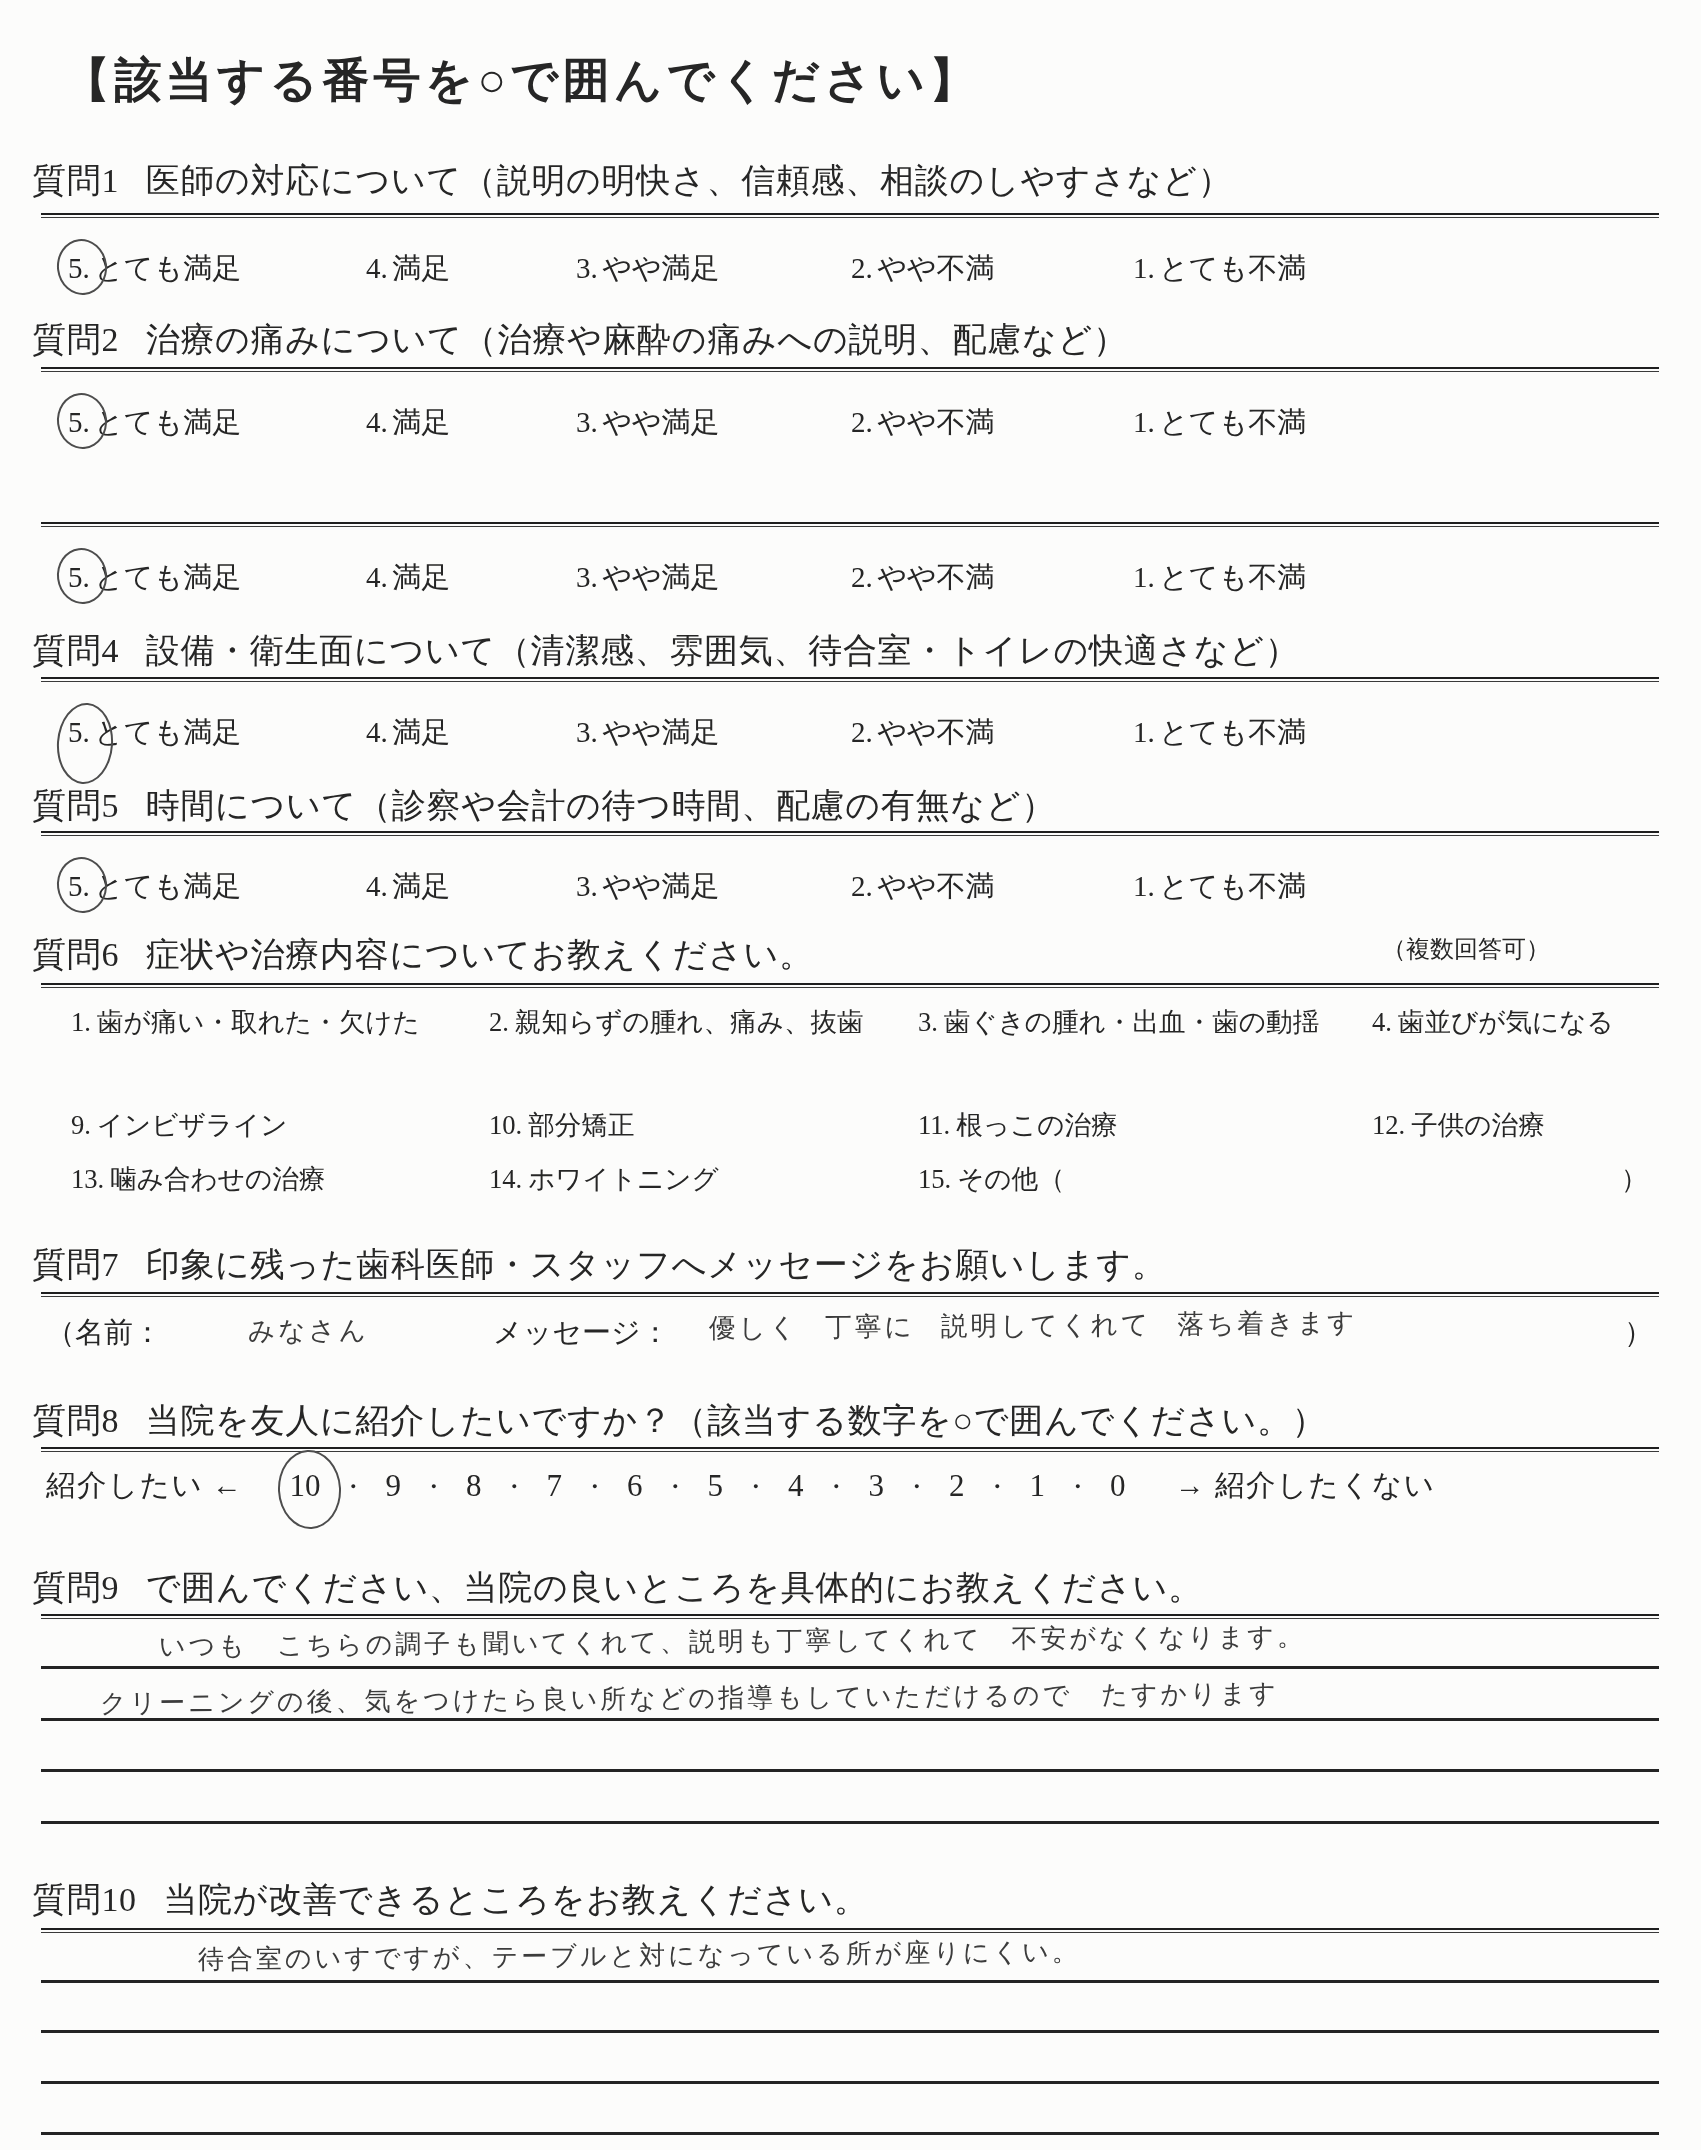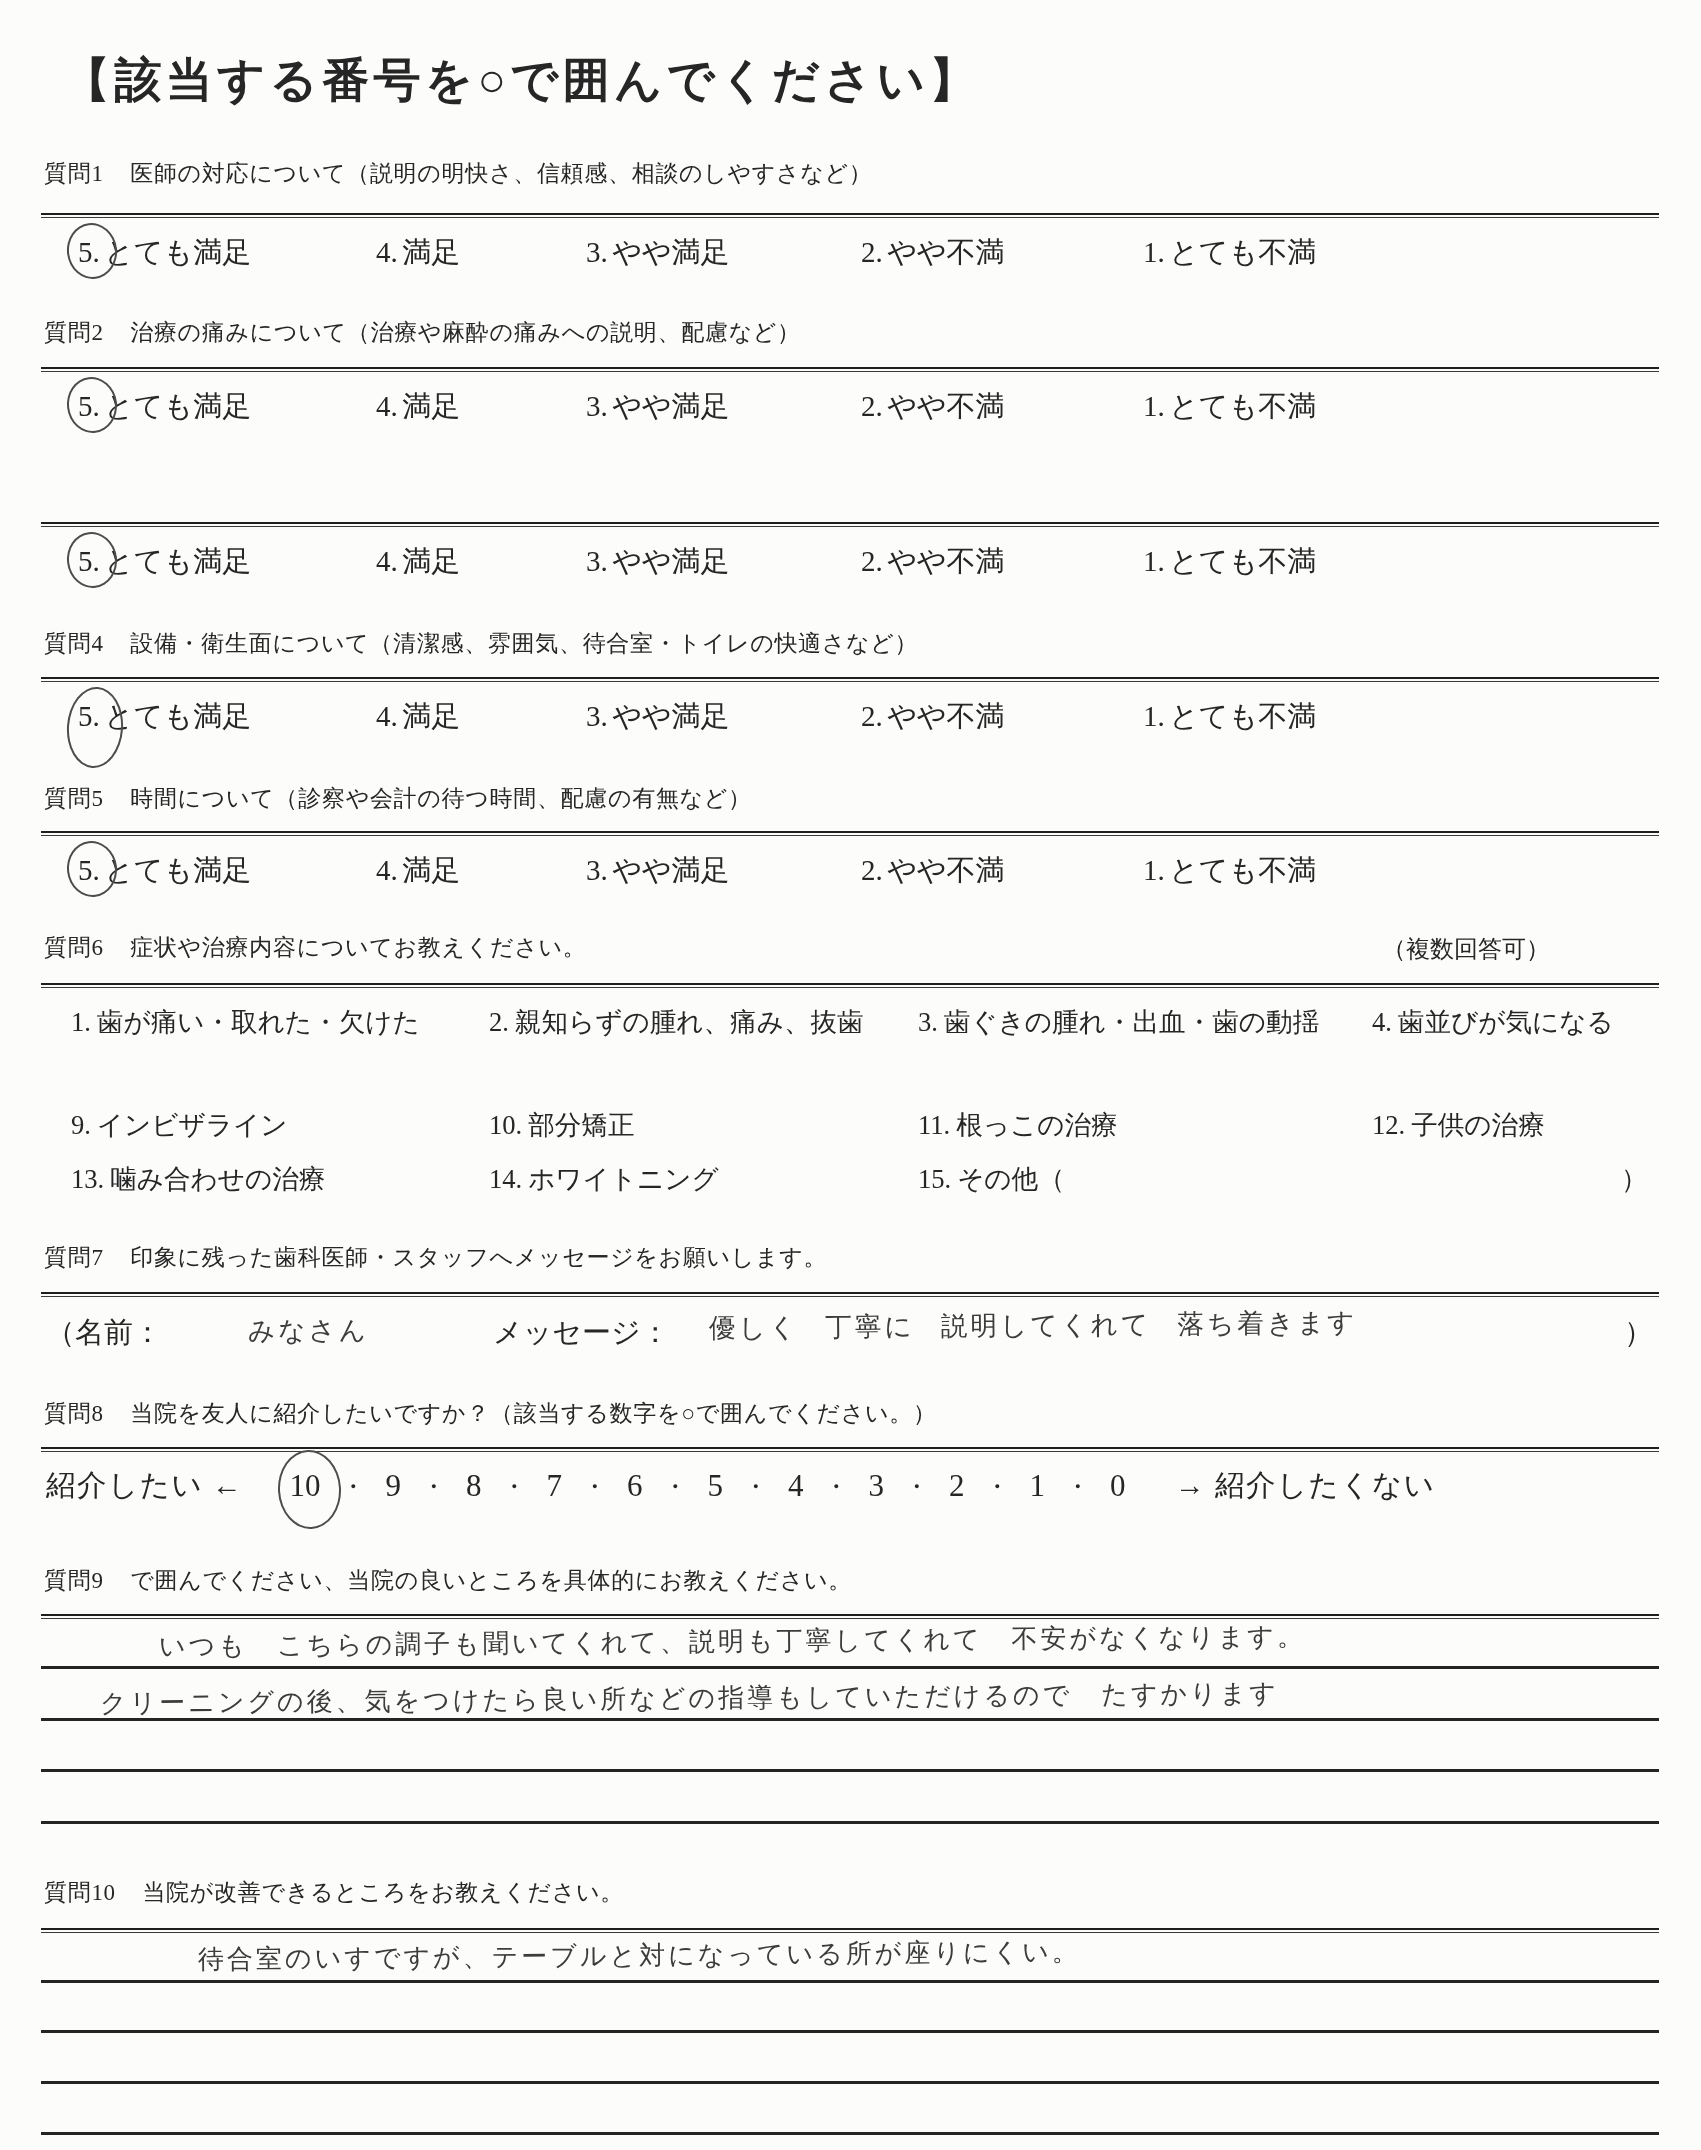--- a/index.html
+++ b/index.html
@@ -10,33 +10,33 @@
     font-family:"Liberation Serif","DejaVu Serif",serif;
     color:#262626;
     overflow:hidden;
   }
   .abs{position:absolute;white-space:nowrap;}
   .doc-title{
     left:63px;top:49px;
     font-size:47px;font-weight:600;letter-spacing:4.4px;
   }
   .qhead{
-    left:44px;
-    font-size:23px;font-weight:500;letter-spacing:0.7px;
+    left:32px;
+    font-size:34px;font-weight:500;letter-spacing:0.7px;
   }
   .qhead .qlabel{margin-right:26.6px;}
   .qnote{font-size:24px;font-weight:500;font-family:Liberation Mono, monospace;}
   .rule{
     position:absolute;left:41px;width:1618px;
     height:1.5px;border-top:2.2px solid #1f1f1f;border-bottom:1.5px solid #3a3a3a;
     background:transparent;
   }
   .rule.thin{height:0;border-top:3px solid #242424;border-bottom:none;}
   .opts{left:0;width:1701px;height:52px;font-size:29px;}
-  .opt{position:absolute;top:0;white-space:nowrap;margin-left:10px;}
+  .opt{position:absolute;top:16px;white-space:nowrap;}
   .onum{display:inline-block;margin-right:4.4px;}
   .circ{
     position:absolute;display:none;
     width:46px;height:52px;
     border:2.2px solid #4d4d4d;border-radius:50%;
     left:-11px;top:-9.6px;
     transform:rotate(-7deg);
   }
   .circ.show{display:block;}
   .circ.big{width:52px;height:77px;top:-10.3px;transform:rotate(4deg);}

